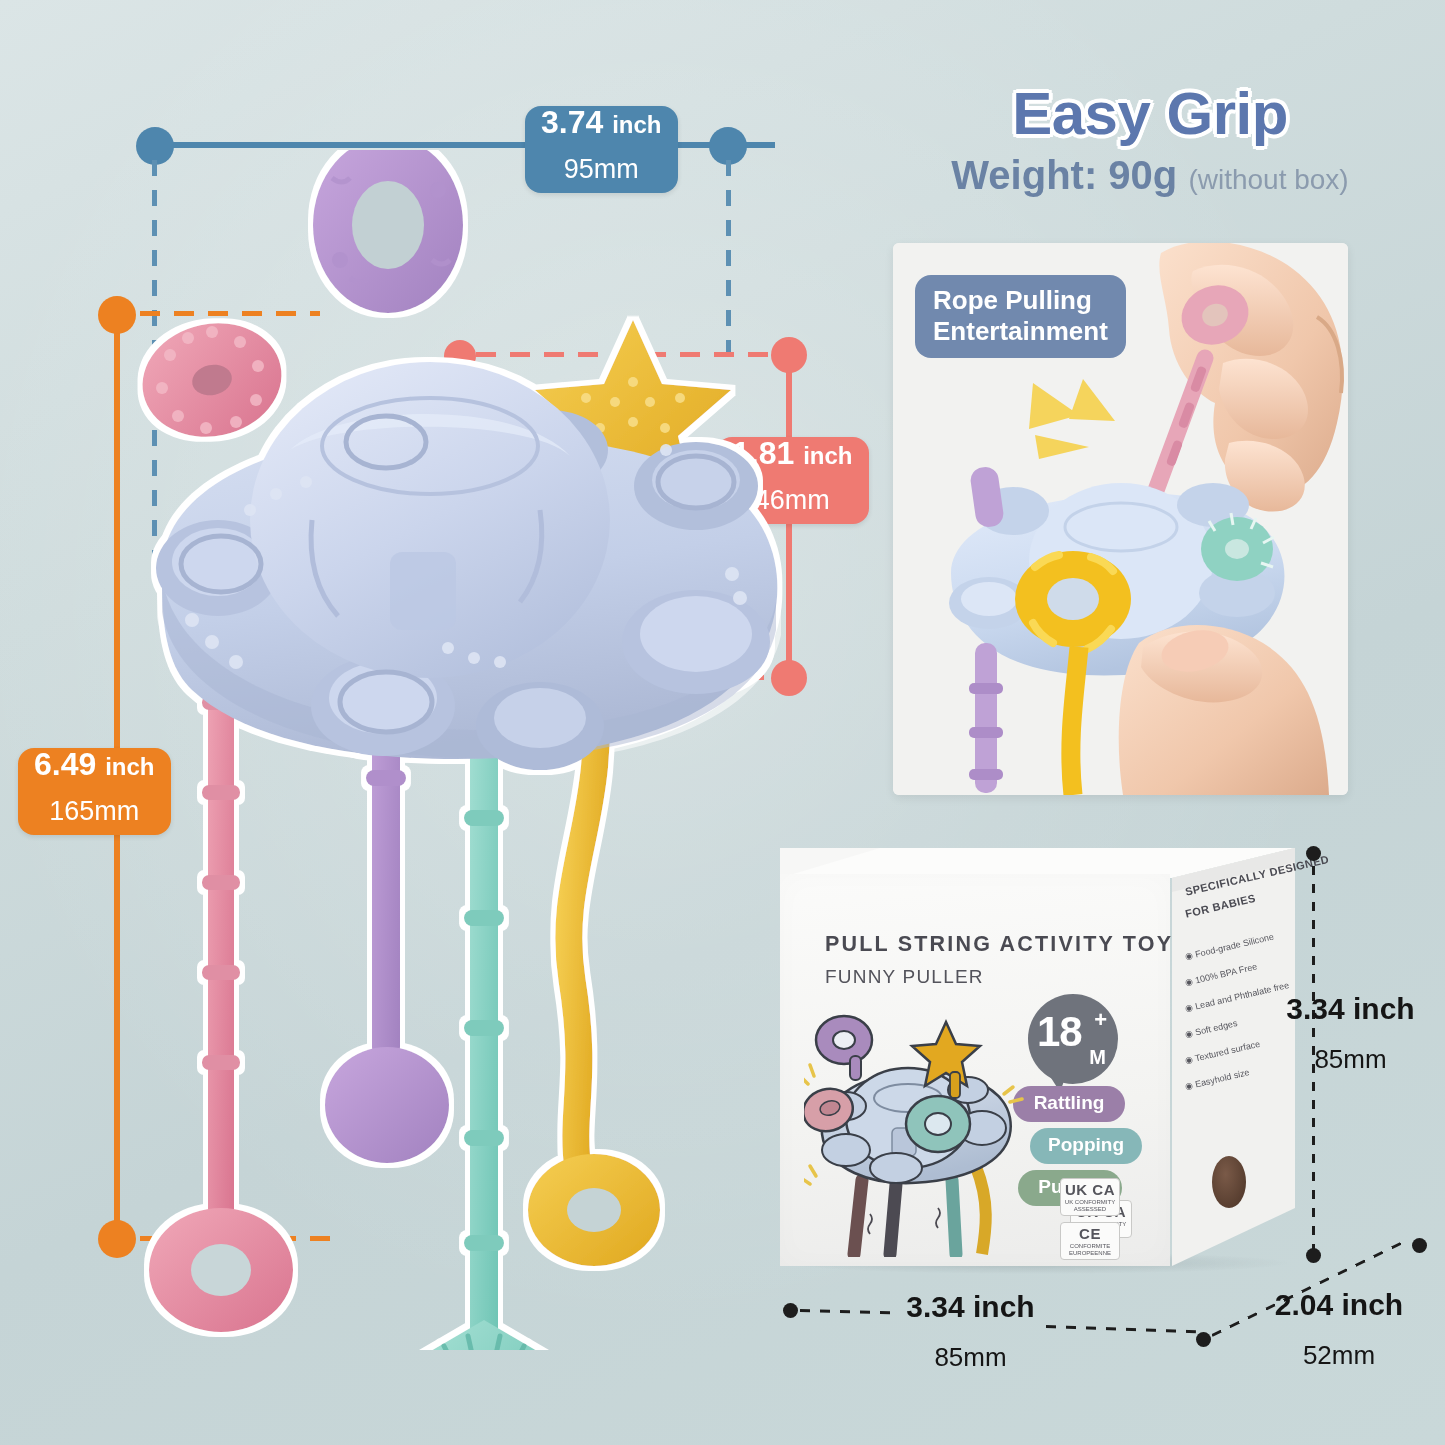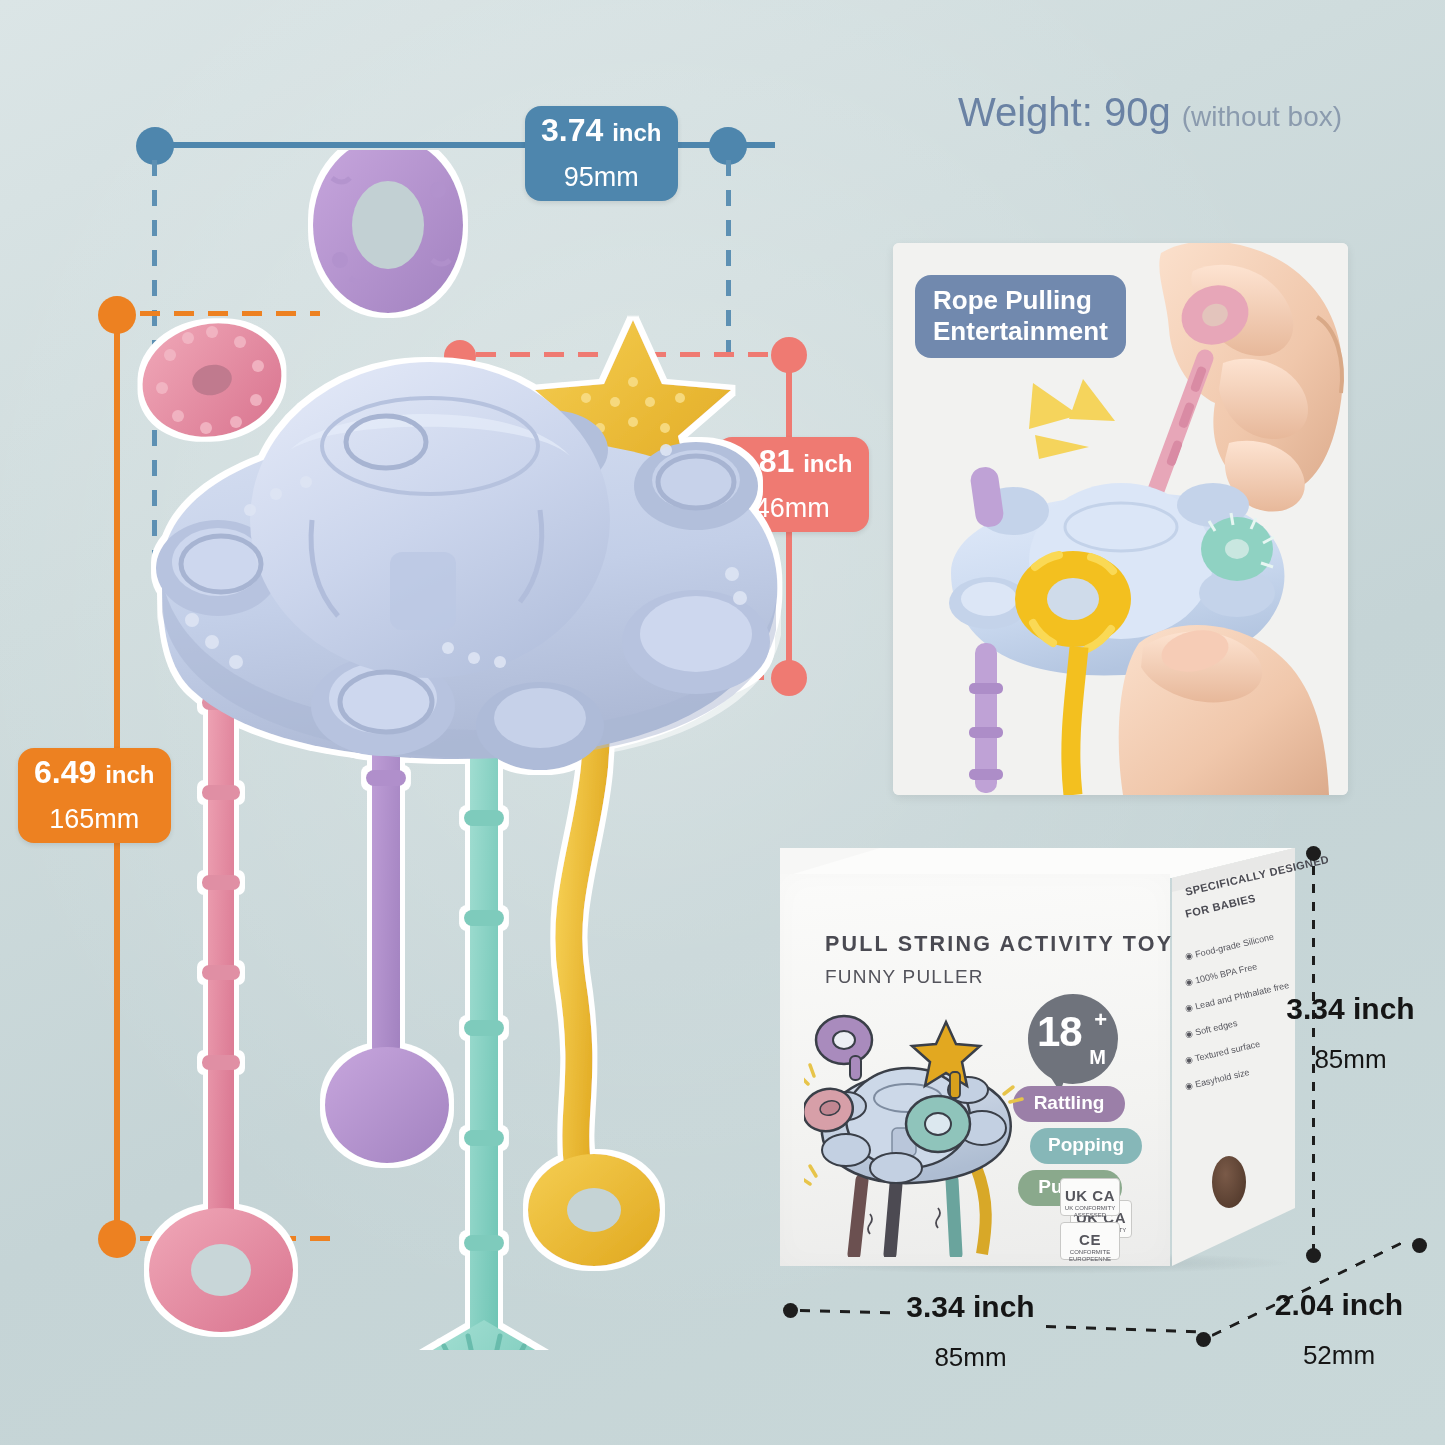--- a/index.html
+++ b/index.html
@@ -19,26 +19,26 @@
   }
   #headline .title {
     font-size:60px; font-weight:bold; color:#5c77ae; letter-spacing:-0.5px;
     text-shadow: -3px -3px 0 #fff, 3px -3px 0 #fff, -3px 3px 0 #fff, 3px 3px 0 #fff,
                   0 -4px 0 #fff, 0 4px 0 #fff, -4px 0 0 #fff, 4px 0 0 #fff;
     line-height:1.05;
   }
   #headline .sub {
     margin-top:8px; font-size:40px; color:#6f86a6; font-weight:normal; white-space:nowrap;
   }
-  #headline .sub .w { font-weight:400; color:#6a82a4; }
+  #headline .sub .w { font-weight:700; color:#6a82a4; }
   #headline .sub .small { font-size:28px; color:#8b9bae;margin-top:36px; }
 
   
   .dimbadge {
-    border-radius:16px; color:#fff; text-align:center; padding:8px 16px 10px;
+    border-radius:16px; color:#fff; text-align:center; padding:0 16px 10px;
     line-height:1; box-shadow:0 2px 5px rgba(0,0,0,.10);
   }
   .dimbadge .big { font-size:32px; font-weight:bold; white-space:nowrap; }
   .dimbadge .big .unit { font-size:24px; font-weight:bold; }
   .dimbadge .mm { font-size:27px; margin-top:18px; font-weight:300; }
   .badge-blue  { background:#4e86ad; }
   .badge-red   { background:#ef7a72; }
   .badge-orange{ background:#ed8121; }
 
   
@@ -87,38 +87,39 @@
 
   .pill { position:absolute; border-radius:30px; color:#fff; text-align:center;
           font-size:19px; font-weight:bold; padding:6px 0 8px; }
 
   .side-head { position:absolute; font-size:11px; font-weight:bold; color:#4a4a52;
                letter-spacing:0.4px; white-space:nowrap; }
   .side-li   { position:absolute; font-size:9px; color:#55555c; white-space:nowrap; }
 
   .cert { position:absolute; border:1px solid #c9c9c7; border-radius:4px;
           background:#fbfbfa; text-align:center; color:#55555c; }
-  .cert .mark { font-size:15px; font-weight:bold; letter-spacing:0.5px; line-height:1; padding-top:9px;}
+  .cert .mark { font-size:15px; font-weight:bold; letter-spacing:0.5px; line-height:1; padding-top:3px;}
   .cert .cap  { font-size:6px; line-height:1.15; padding:2px 2px 3px; }
 
   .thumbhole { position:absolute; width:34px; height:52px; border-radius:50%;
                background:radial-gradient(ellipse at 40% 35%,#7a5a48,#4a3326); }
 
   
   .blackdot { width:15px; height:15px; background:#1d1d1d; border-radius:50%; position:absolute; }
   .dimtext { position:absolute; text-align:center; color:#151515; }
   .dimtext .big { font-size:30px; font-weight:bold; white-space:nowrap; }
   .dimtext .mm  { font-size:26px; margin-top:18px; }
 </style>
 </head>
 <body>
 
 <div class="abs" style="left:0;top:0;width:1445px;height:1445px;background:radial-gradient(ellipse at 45% 40%, rgba(255,255,255,0.25) 0%, rgba(255,255,255,0) 62%);"></div>
 
 <div class="abs" id="headline">
+  <div class="title">Easy Grip</div>
   <div class="sub">
     <span class="w">Weight: 90g</span>
     <span class="small">(without box)</span>
   </div>
 </div>
 
 <div class="abs">
 
   <div class="line" style="left:155px;top:142px;width:620px;height:6px;background:#4e86ad;"></div>
 

